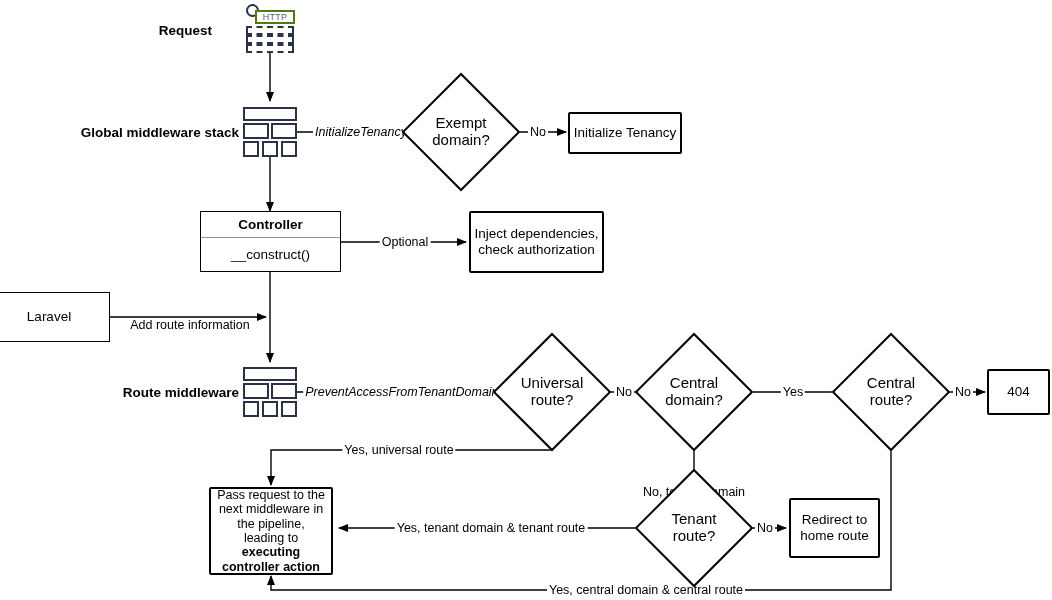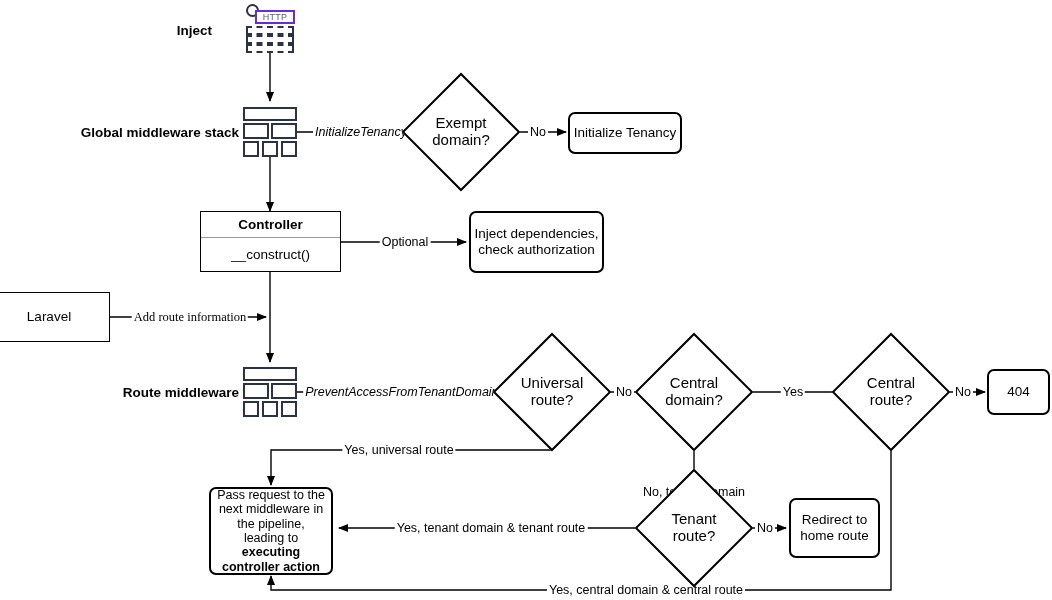--- a/index.html
+++ b/index.html
@@ -35,21 +35,21 @@
     display: flex;
     align-items: center;
     justify-content: center;
     text-align: center;
     line-height: 1.15;
   }
   
   .rounded-box {
     background: #ffffff;
     border: 2px solid #000000;
-    border-radius: 7px;
+    border-radius: 2px;
     font-size: 13.5px;
   }
   .plain-box {
     background: #ffffff;
     border: 1px solid #000000;
     font-size: 13.5px;
   }
   .class-box {
     background: #ffffff;
     border: 1px solid #000000;
@@ -129,21 +129,21 @@
     width: 13px; height: 13px;
     border: 2px solid #2b3245;
     border-radius: 50%;
     box-sizing: border-box;
     background: #ffffff;
   }
   .req-icon .httpbar {
     position: absolute;
     left: 9px; top: 6px;
     width: 40px; height: 14px;
-    border: 2px solid #6d28d9;
+    border: 2px solid #4d7c0f;
     box-sizing: border-box;
     background: #ffffff;
     font-size: 9px;
     color: #5a6070;
     display: flex;
     align-items: center;
     justify-content: center;
     letter-spacing: 0.2px;
   }
   .req-icon .dashbox {
@@ -208,32 +208,32 @@
 
       <path d="M650,528 L339,528" marker-end="url(#arrow)"></path>
 
       <path d="M891,437 L891,590 L271,590 L271,576" marker-end="url(#arrow)"></path>
     </g>
   </svg>
 
   <div class="edge-label italic" style="left:361px; top:132px;">InitializeTenancy</div>
   <div class="edge-label" style="left:538px; top:132px;">No</div>
   <div class="edge-label" style="left:405px; top:242px;">Optional</div>
-  <div class="edge-label" style="left:190px; top:317px;font-family:Liberation Serif, serif;">Add route information</div>
+  <div class="edge-label" style="left:190px; top:325px;">Add route information</div>
   <div class="edge-label italic" style="left:405px; top:392px;">PreventAccessFromTenantDomains</div>
   <div class="edge-label" style="left:624px; top:392px;">No</div>
   <div class="edge-label" style="left:793px; top:392px;">Yes</div>
   <div class="edge-label" style="left:963px; top:392px;">No</div>
   <div class="edge-label" style="left:694px; top:460px;margin-top:32px;">No, tenant domain</div>
   <div class="edge-label" style="left:399px; top:450px;">Yes, universal route</div>
   <div class="edge-label" style="left:765px; top:528px;">No</div>
   <div class="edge-label" style="left:491px; top:528px;">Yes, tenant domain &amp; tenant route</div>
   <div class="edge-label" style="left:646px; top:590px;">Yes, central domain &amp; central route</div>
 
-  <div class="side-label" style="left:90px; top:23px; width:122px;">Inject</div>
+  <div class="side-label" style="left:90px; top:23px; width:122px;">Request</div>
   <div class="side-label" style="left:57px; top:125px; width:182px;">Global middleware stack</div>
   <div class="side-label" style="left:97px; top:385px; width:142px;">Route middleware</div>
 
   <div class="req-icon" style="left:246px; top:4px; width:52px; height:52px;">
     <div class="circ"></div>
     <div class="httpbar">HTTP</div>
     <div class="dashbox" style="top:22px;"></div>
     <div class="dashbox" style="top:31px;"></div>
     <div class="dashbox" style="top:40px;"></div>
   </div>

